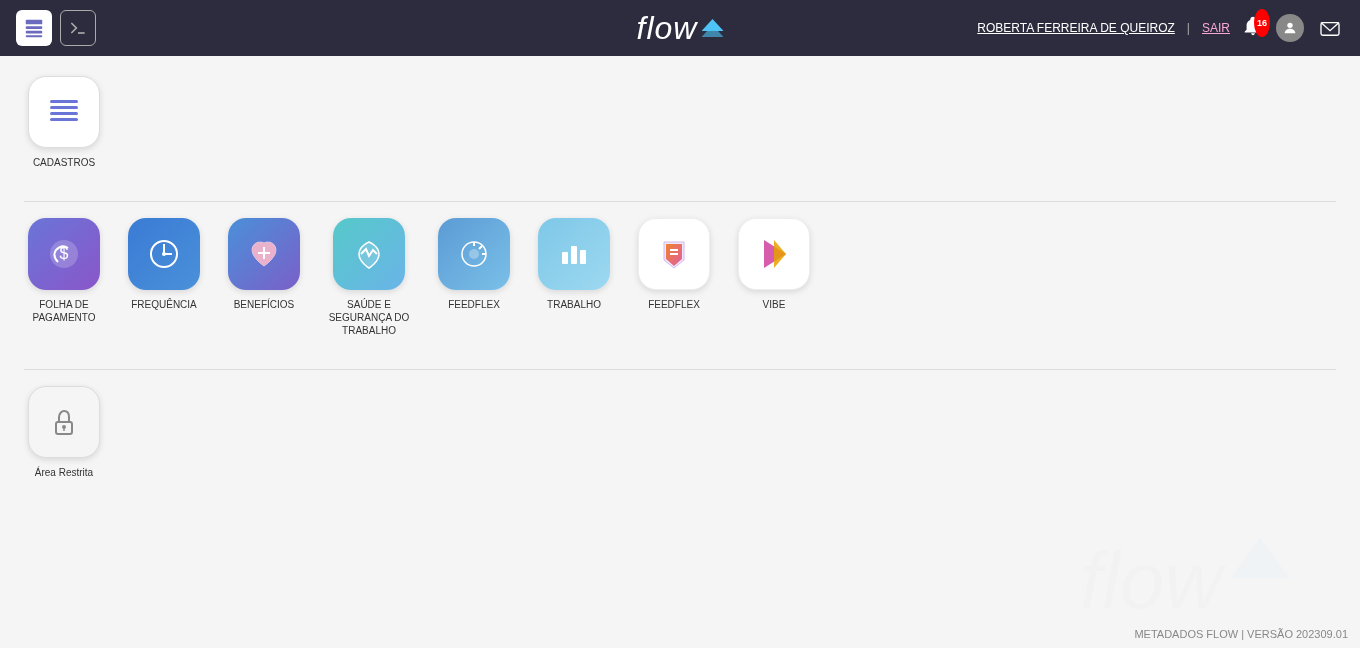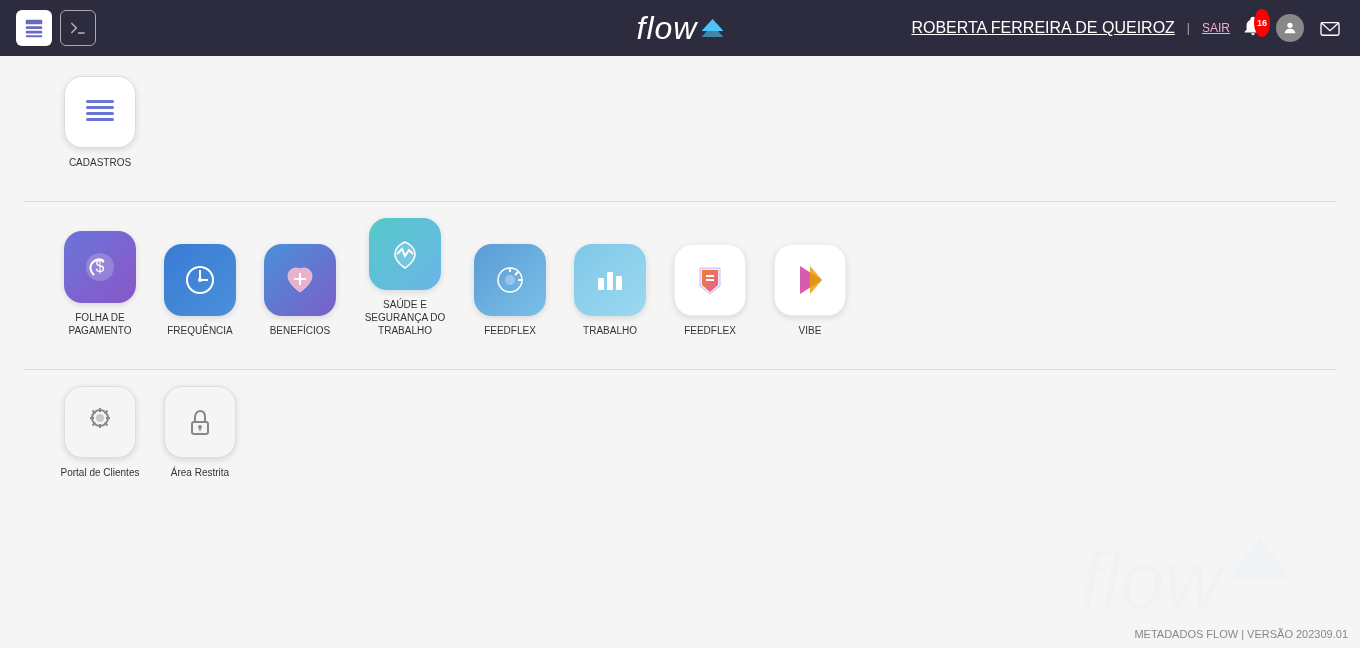--- a/index.html
+++ b/index.html
@@ -65,21 +65,21 @@
       letter-spacing: 1px;
       font-style: italic;
     }
     .header-right {
       display: flex;
       align-items: center;
       gap: 12px;
     }
     .header-user-link {
       color: #fff;
-      font-size: 16px;
+      font-size: 12px;
       text-decoration: underline;
       cursor: pointer;
     }
     .header-sair {
       color: #f9a8d4;
       font-size: 12px;
       text-decoration: underline;
       cursor: pointer;
     }
     .header-separator {
@@ -126,25 +126,24 @@
 
     
     .main {
       padding: 20px 24px;
     }
     .section {
       margin-bottom: 0;
     }
     .section-row {
       display: flex;
-      align-items: flex-end;
+      align-items: flex-start;
       gap: 20px;
       flex-wrap: wrap;
       padding-bottom: 16px;
-      margin-left: 36px;
     }
     .divider {
       border: none;
       border-top: 1px solid #ddd;
       margin: 16px 0;
     }
 
     
     .app-item {
       display: flex;
@@ -389,37 +388,20 @@
       </div>
 
     </div>
   </div>
 
   <hr class="divider">
 
   <div class="section">
     <div class="section-row">
 
-      <div class="app-item">
-        <div class="app-icon icon-portal">
-          <svg viewBox="0 0 44 44" fill="none" width="44" height="44">
-            <circle cx="22" cy="18" r="8" stroke="#888" stroke-width="2" fill="none"></circle>
-            <line x1="22" y1="8" x2="22" y2="12" stroke="#888" stroke-width="2"></line>
-            <line x1="22" y1="24" x2="22" y2="28" stroke="#888" stroke-width="2"></line>
-            <line x1="12" y1="18" x2="16" y2="18" stroke="#888" stroke-width="2"></line>
-            <line x1="28" y1="18" x2="32" y2="18" stroke="#888" stroke-width="2"></line>
-            <line x1="14.5" y1="10.5" x2="17.5" y2="13.5" stroke="#888" stroke-width="2"></line>
-            <line x1="26.5" y1="22.5" x2="29.5" y2="25.5" stroke="#888" stroke-width="2"></line>
-            <line x1="29.5" y1="10.5" x2="26.5" y2="13.5" stroke="#888" stroke-width="2"></line>
-            <line x1="17.5" y1="22.5" x2="14.5" y2="25.5" stroke="#888" stroke-width="2"></line>
-            <circle cx="22" cy="18" r="4" fill="#888" opacity="0.4"></circle>
-          </svg>
-        </div>
-        <span class="app-label">Portal de Clientes</span>
-      </div>
 
 
       <div class="app-item">
         <div class="app-icon icon-restrita">
           <svg viewBox="0 0 44 44" fill="none" width="44" height="44">
             <rect x="14" y="22" width="16" height="12" rx="2" stroke="#888" stroke-width="2" fill="none"></rect>
             <path d="M17 22 L17 17 C17 13.7 19.7 11 22 11 C25.3 11 27 13.7 27 17 L27 22" stroke="#888" stroke-width="2" fill="none"></path>
             <circle cx="22" cy="27" r="2" fill="#888"></circle>
             <line x1="22" y1="29" x2="22" y2="31" stroke="#888" stroke-width="1.5"></line>
           </svg>

